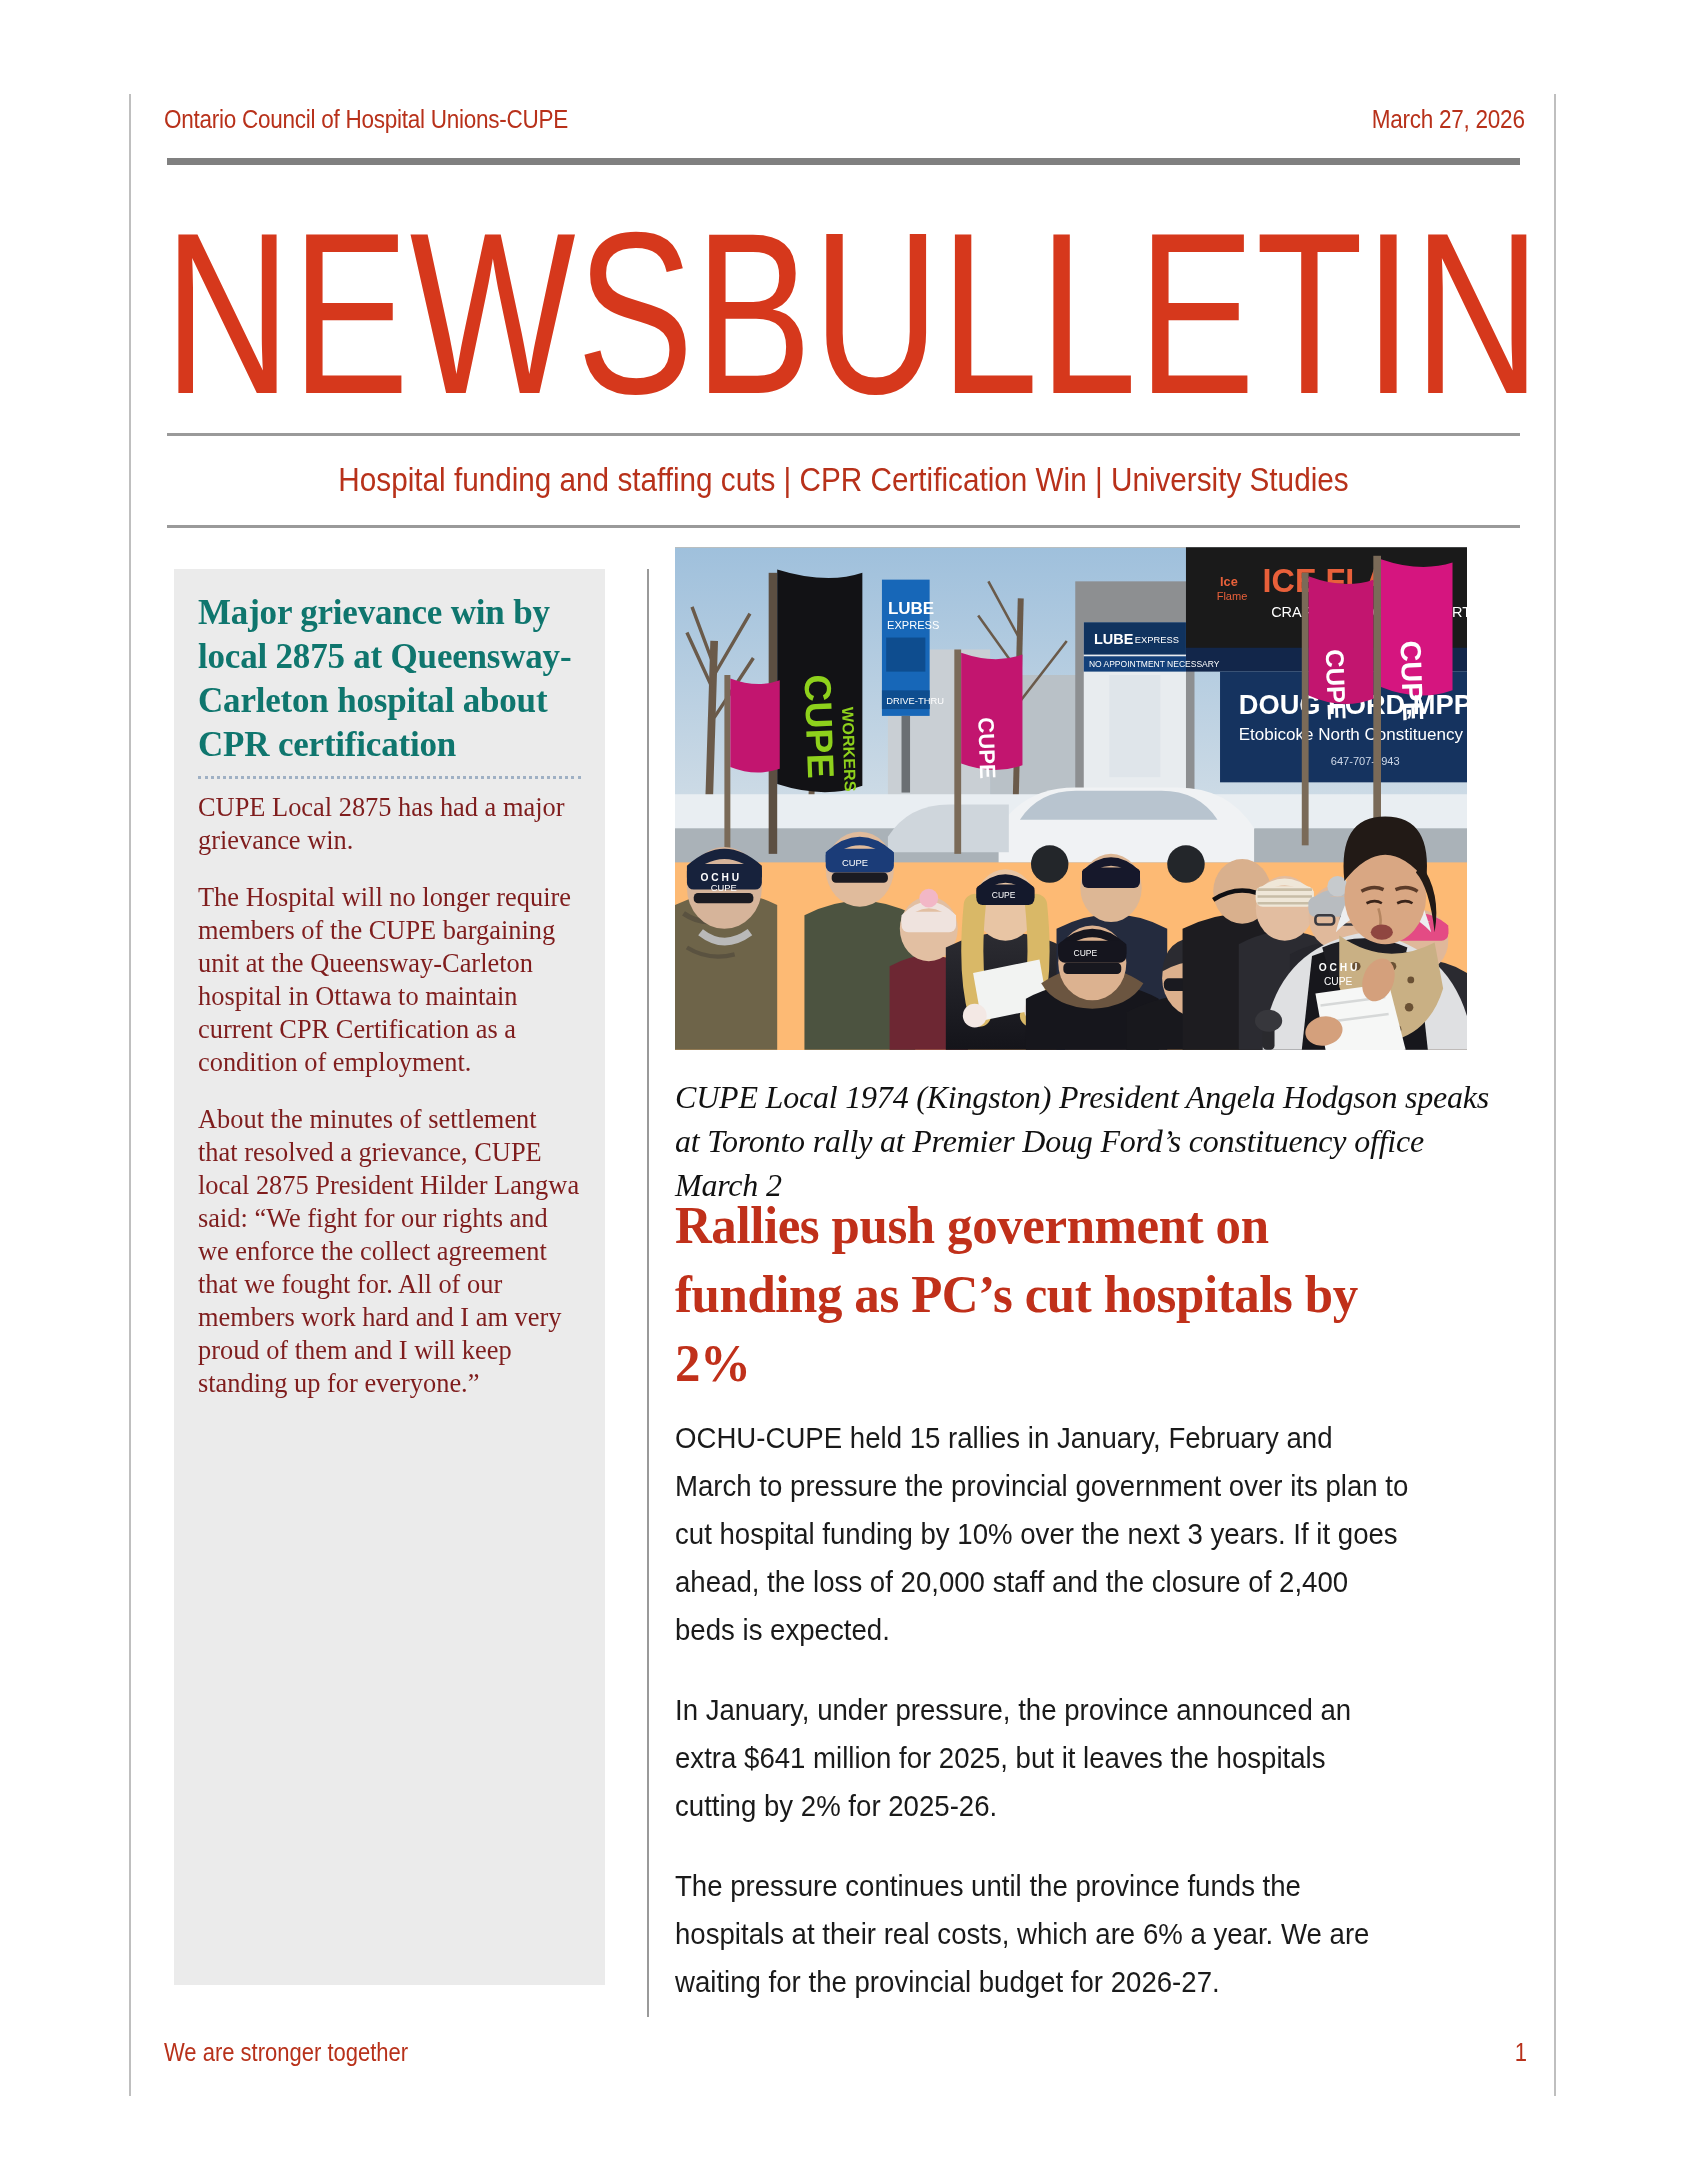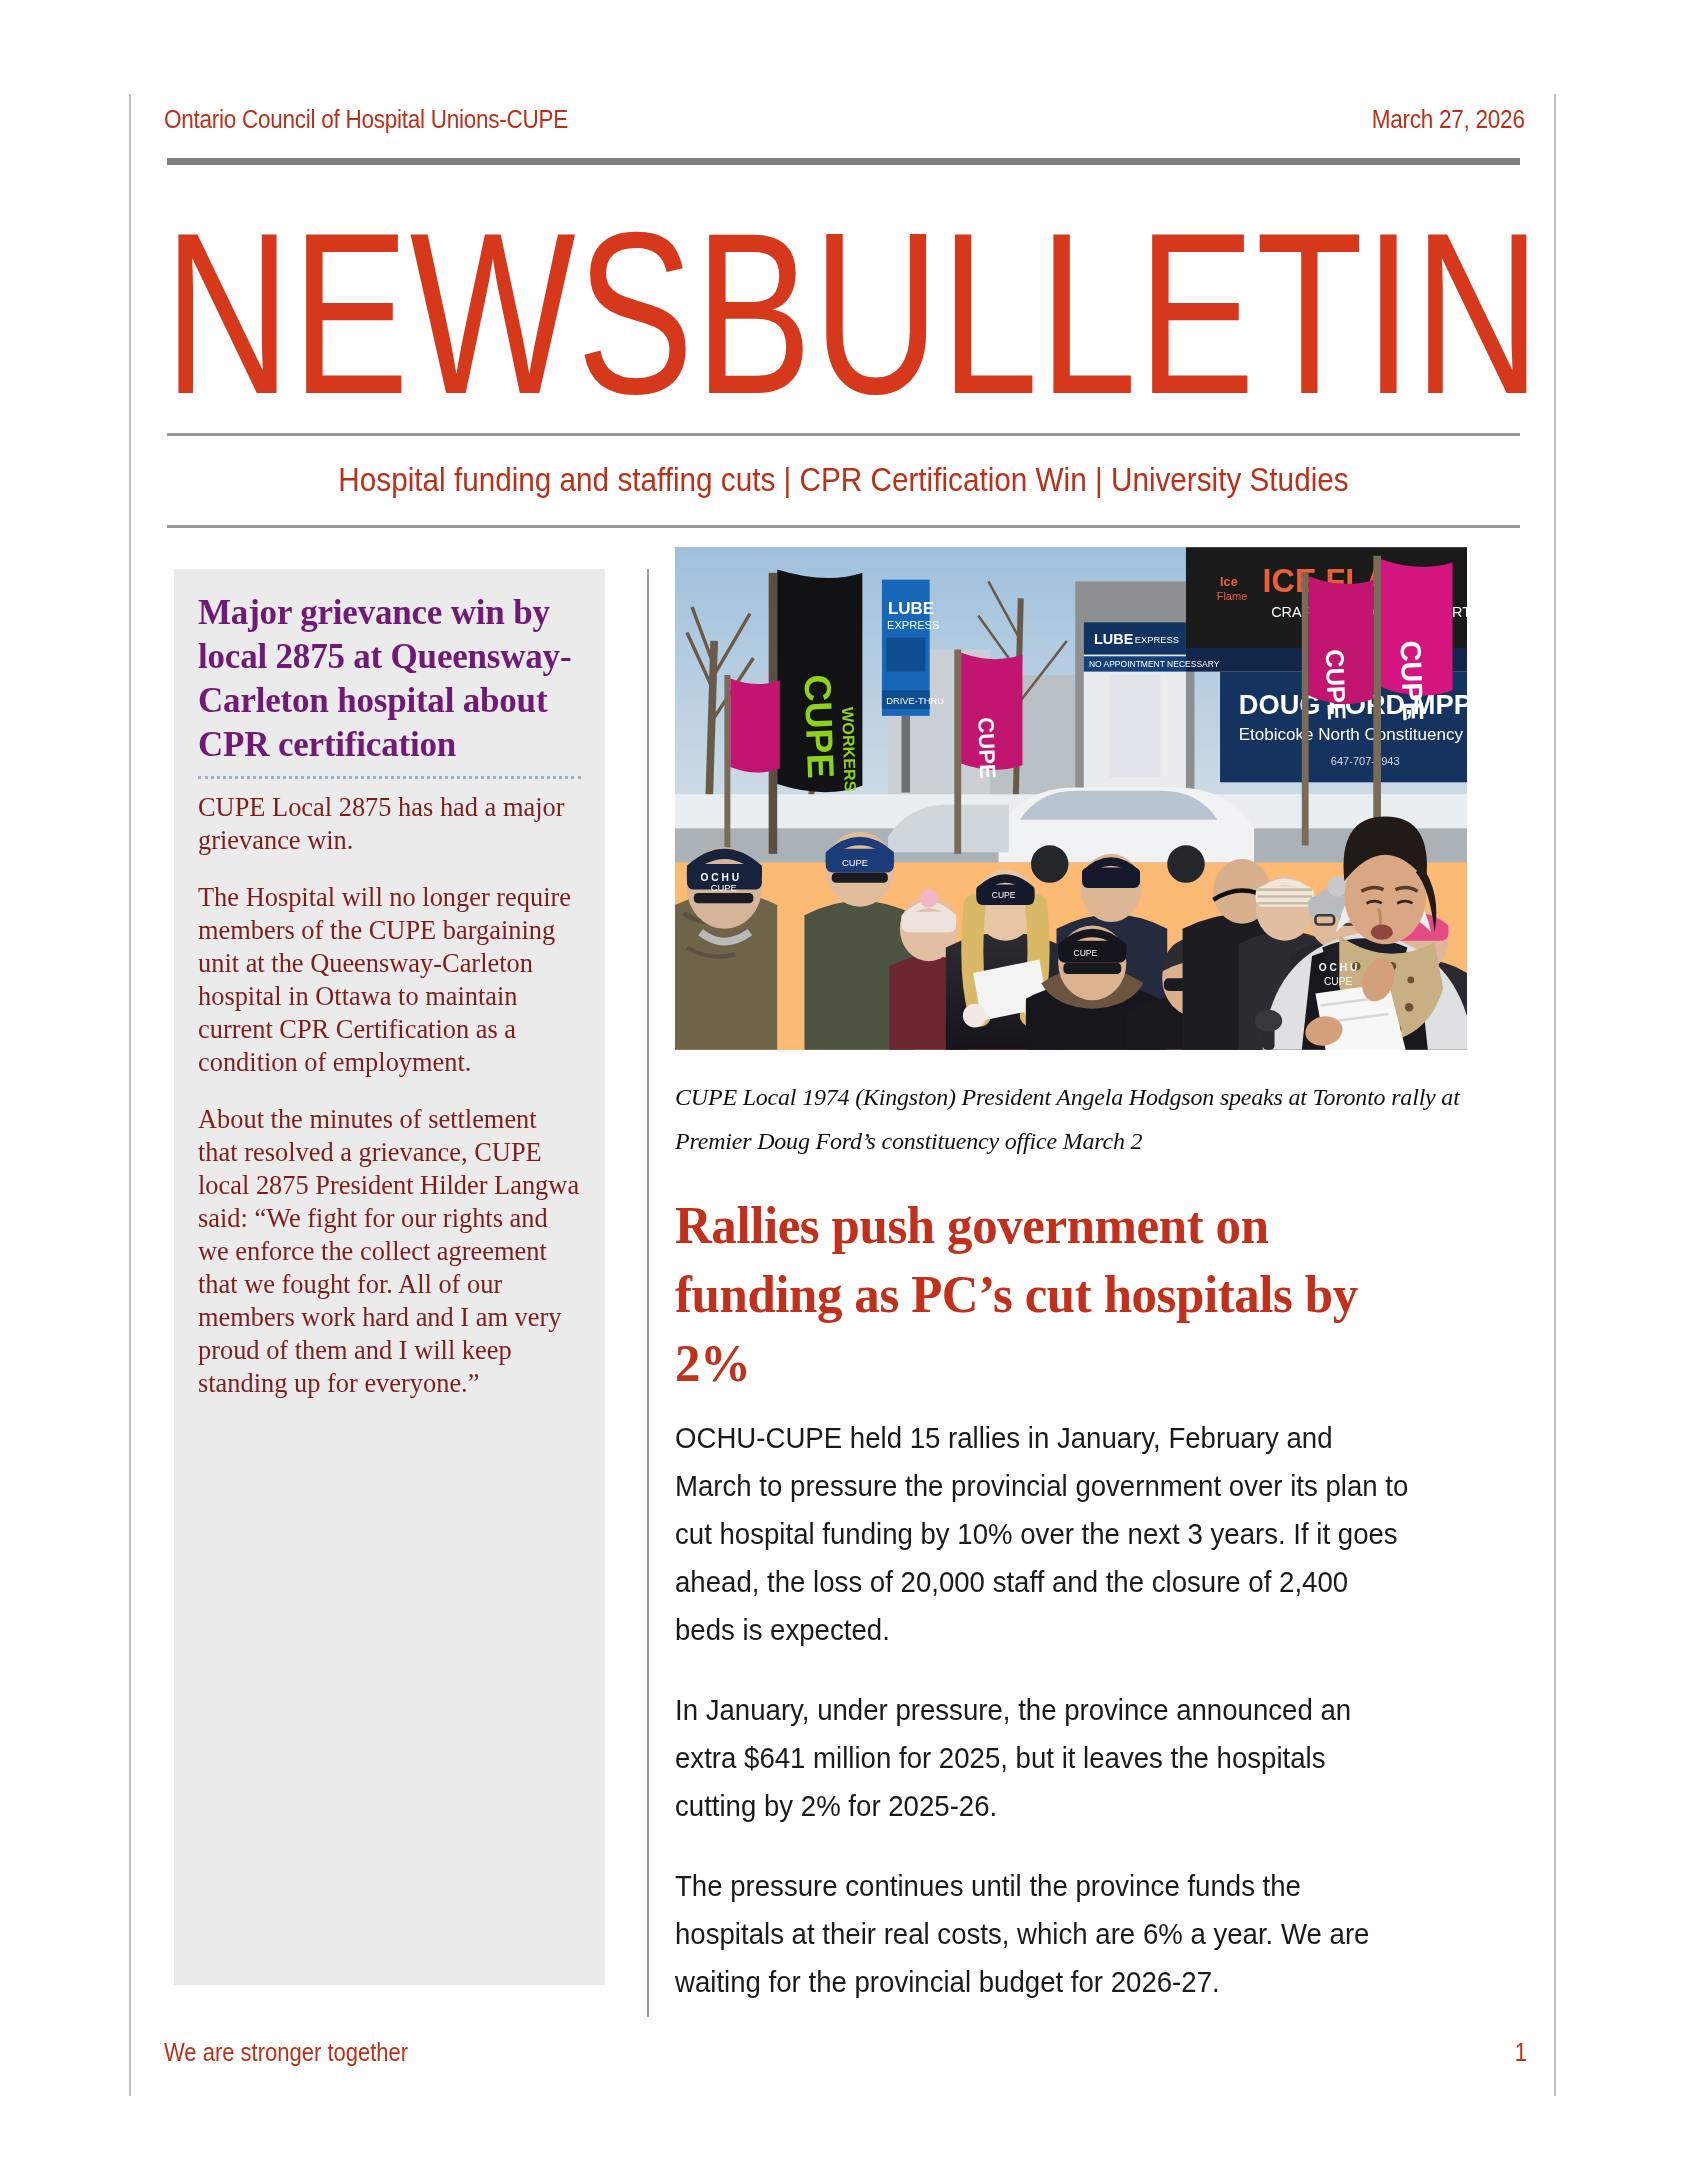--- a/index.html
+++ b/index.html
@@ -111,21 +111,21 @@
   
   .sidebar {
     position: absolute;
     left: 174px; top: 569px;
     width: 431px;
     min-height: 1416px;
     background: #ebebeb;
     padding: 22px 24px 34px 24px;
   }
   .sidebar-headline {
-    color: #701a75;
+    color: #0f766e;
     font-family: "Liberation Serif", serif;
     font-weight: bold;
     font-size: 35px;
     line-height: 44px;
     margin: 0 0 8.5px 0;
     letter-spacing: -0.2px;
   }
   .dotted-sep {
     height: 3.4px;
     margin: 6.8px 0 12px 0;
@@ -158,21 +158,21 @@
   }
   .photo svg { display: block; }
 
   .caption {
     position: absolute;
     left: 675px; top: 1075px;
     width: 818px;
     color: #111;
     font-family: "Liberation Serif", serif;
     font-style: italic;
-    font-size: 24px;
+    font-size: 32px;
     line-height: 44px;
     letter-spacing: -0.2px;
   }
 
   
   .main-headline {
     position: absolute;
     left: 675px; top: 1191px;
     width: 801px;
     color: #c0301a;

